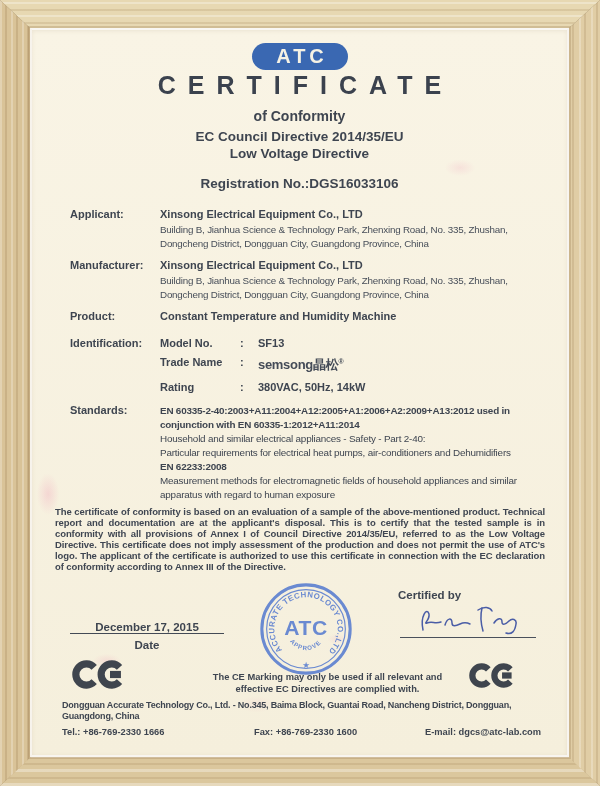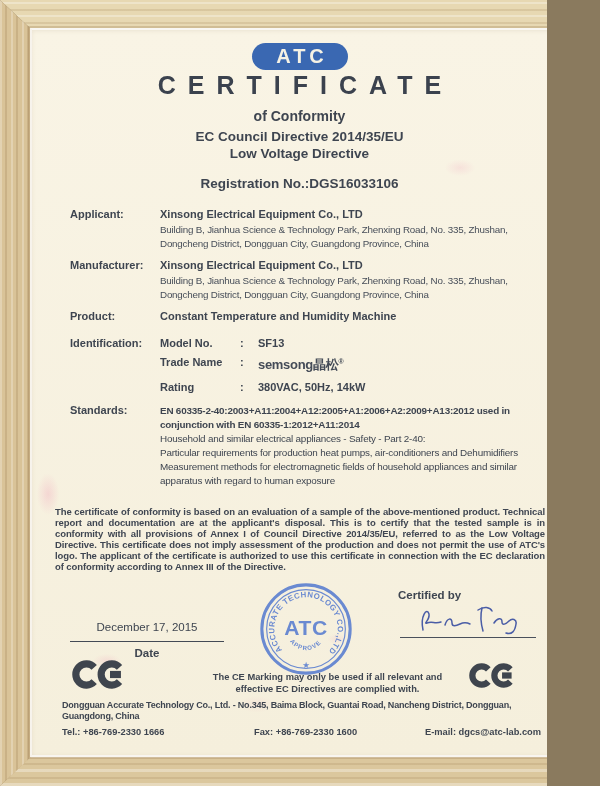--- a/index.html
+++ b/index.html
@@ -1,16 +1,16 @@
 <!DOCTYPE html>
 <html><head>
 <meta charset="utf-8">
 <style>
   html,body{margin:0;padding:0;background:#8a7a5e;}
-  .scene{position:relative;width:547px;height:786px;overflow:hidden;
+  .scene{position:relative;width:600px;height:786px;overflow:hidden;
          font-family:"Liberation Sans","DejaVu Sans",sans-serif;}
   
   .frame-side{position:absolute;}
   .frame-top{left:0;top:0;width:600px;height:30px;
     background:#e7d8b2 repeating-linear-gradient(0deg,rgba(255,255,255,.30) 0 2px,rgba(0,0,0,0) 2px 6px,rgba(140,106,58,.16) 6px 8px,rgba(0,0,0,0) 8px 13px);
     clip-path:polygon(0 0,600px 0,567px 30px,32px 30px);}
   .frame-bottom{left:0;top:755px;width:600px;height:31px;
     background:#dbc79d repeating-linear-gradient(0deg,rgba(255,255,255,.32) 0 3px,rgba(0,0,0,0) 3px 7px,rgba(135,100,55,.15) 7px 9px,rgba(0,0,0,0) 9px 14px);
     clip-path:polygon(32px 0,567px 0,600px 31px,0 31px);}
   .frame-left{left:0;top:0;width:32px;height:786px;
@@ -56,21 +56,21 @@
   .std-line.b{font-weight:bold;}
   
   .statement{left:23px;top:477px;width:490px;font-size:9.5px;font-weight:bold;line-height:10.9px;
     text-align:justify;letter-spacing:-0.1px;color:#3f4652;}
   
   .stamp{left:226px;top:551px;opacity:.9;}
   .certby{left:366px;top:559px;width:145px;text-align:left;font-size:11.5px;font-weight:bold;}
   .sigsvg{left:382px;top:571px;}
   .sigline{left:368px;top:607px;width:136px;border-top:1.2px solid #4a505b;}
   .dateblock{left:38px;top:591px;width:154px;text-align:center;}
-  .dateval{font-size:11.5px;font-weight:normal;border-bottom:1.3px solid #434a55;padding-bottom:8px;}
+  .dateval{font-size:11.5px;font-weight:bold;border-bottom:1.3px solid #434a55;padding-bottom:0;}
   .datelbl{font-size:11.5px;font-weight:bold;margin-top:5px;}
   
   .ce-left{left:40px;top:630px;}
   .ce-right{left:437px;top:633px;}
   .cenotice{left:148px;top:641px;width:295px;text-align:center;font-size:9.3px;font-weight:bold;line-height:12px;}
   .company{left:30px;top:670px;width:500px;font-size:9px;font-weight:bold;letter-spacing:-0.2px;line-height:11px;}
   .contact{top:697px;font-size:9.3px;font-weight:bold;}
   .tel{left:30px;} .fax{left:178px;padding-left:44px;} .email{left:345px;padding-left:48px;}
 </style>
 </head>
@@ -138,21 +138,22 @@
           </div>
         </div>
       </div>
 
       <div class="row">
         <div class="lbl">Standards:</div>
         <div>
           <div class="std-line b nw">EN 60335-2-40:2003+A11:2004+A12:2005+A1:2006+A2:2009+A13:2012 used in</div>
           <div class="std-line b nw">conjunction with EN 60335-1:2012+A11:2014</div>
           <div class="std-line nw">Household and similar electrical appliances - Safety - Part 2-40:</div>
-          <div class="std-line nw">Particular requirements for production heat pumps, air-conditioners and Dehumidifiers</div>
+          <div class="std-line nw">Particular requirements for electrical heat pumps, air-conditioners and Dehumidifiers</div>
+          <div class="std-line b nw">EN 62233:2008</div>
           <div class="std-line nw">Measurement methods for electromagnetic fields of household appliances and similar</div>
           <div class="std-line nw">apparatus with regard to human exposure</div>
         </div>
       </div>
     </div>
 
     <div class="abs statement">The certificate of conformity is based on an evaluation of a sample of the above-mentioned product. Technical report and documentation are at the applicant's disposal. This is to certify that the tested sample is in conformity with all provisions of Annex I of Council Directive 2014/35/EU, referred to as the Low Voltage Directive. This certificate does not imply assessment of the production and does not permit the use of ATC's logo. The applicant of the certificate is authorized to use this certificate in connection with the EC declaration of conformity according to Annex III of the Directive.</div>
 
     <svg class="abs stamp" width="96" height="96" viewBox="0 0 100 100">
       <g fill="none" stroke="#5b7fd0">

